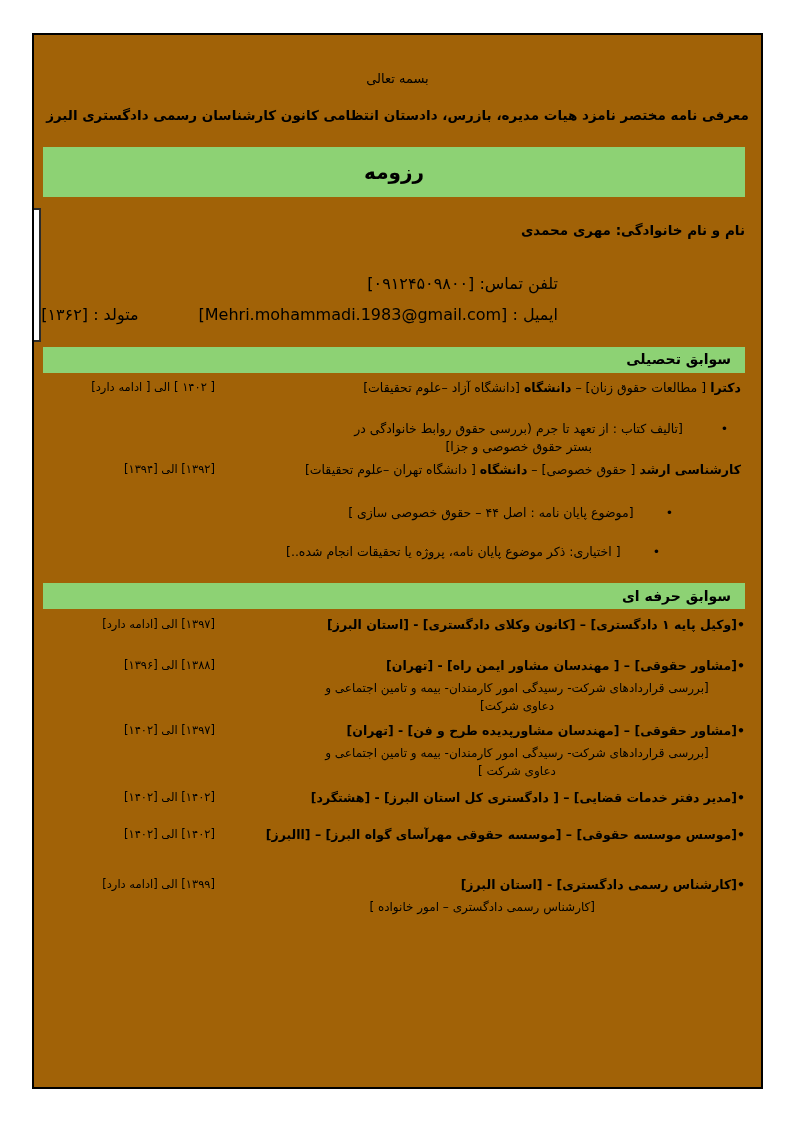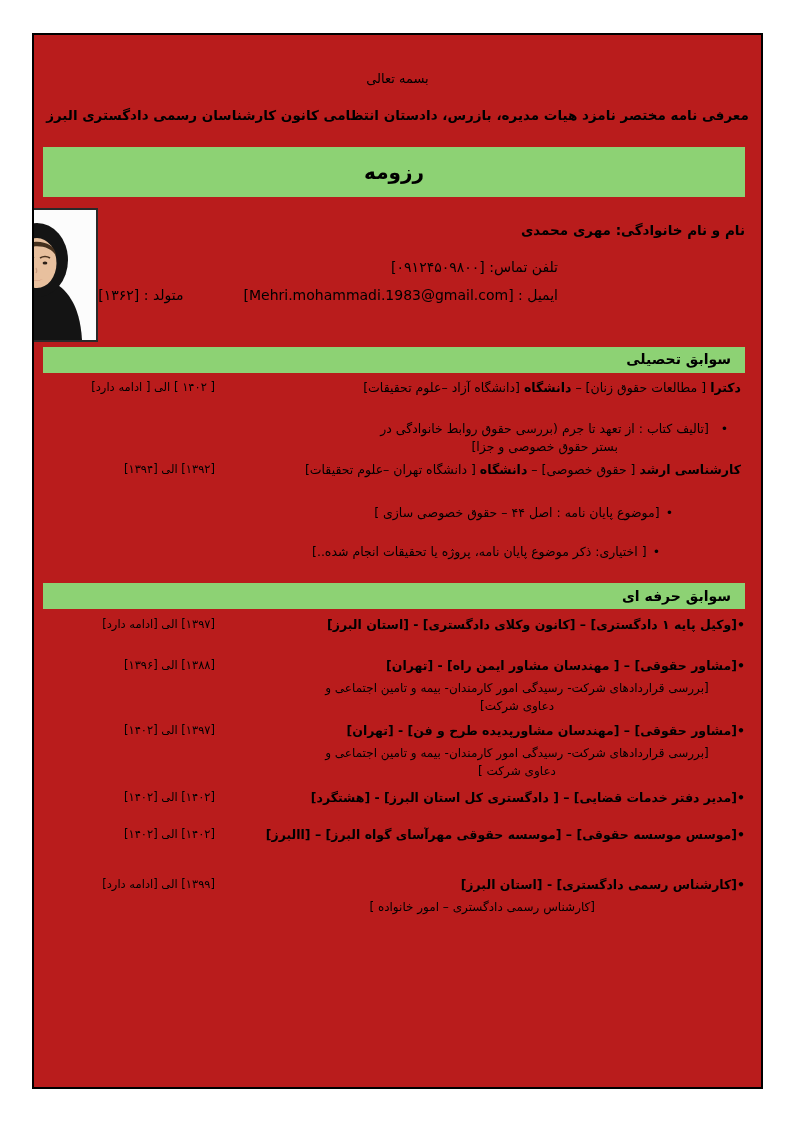--- a/index.html
+++ b/index.html
@@ -3,57 +3,57 @@
 <meta charset="utf-8">
 <style>
   html,body{margin:0;padding:0;}
   body{
     width:793px;height:1122px;position:relative;background:#ffffff;
     font-family:"DejaVu Sans", sans-serif;color:#000;line-height:1.5;
     -webkit-font-smoothing:antialiased;
   }
   .frame{
     position:absolute;left:32px;top:33px;width:731px;height:1056px;
-    border:2px solid #000;box-sizing:border-box;background:#b91c1c;overflow:hidden;
+    border:2px solid #000;box-sizing:border-box;background:#a16207;overflow:hidden;
   }
   .bismillah{margin-top:34px;text-align:center;font-size:13px;}
   .doc-title{
     margin-top:16px;text-align:center;font-weight:bold;font-size:13.5px;
     white-space:nowrap;letter-spacing:0;
   }
   .banner{background:#8DD274;}
   .banner-main{
     margin:22px 16px 0 9px;height:50px;display:flex;align-items:center;
     justify-content:center;font-weight:bold;font-size:20px;
   }
   .banner-sec{
     height:26px;display:flex;align-items:center;box-sizing:border-box;
     padding-right:14px;font-weight:bold;font-size:14px;margin:0 16px 0 9px;
   }
   .banner-sec.pro{margin-top:22px;}
   
   .personal{margin:10px 16px 0 0;height:140px;display:flex;align-items:flex-start;}
   .p-main{flex:1;padding-top:13px;text-align:right;}
   .p-name{font-weight:bold;font-size:13.5px;}
-  .contact{margin-top:17px;margin-left:0;margin-right:187px;text-align:right;font-size:14px;}
+  .contact{margin-top:32px;margin-left:0;margin-right:187px;text-align:right;font-size:16px;}
   .line2{margin-top:7px;display:flex;align-items:baseline;}
   .birth{margin-right:60px;white-space:nowrap;}
   .email{white-space:nowrap;}
   .photo-box{
     width:118px;height:130px;border:2px solid #2a2a2a;background:#fff;
     margin-left:21px;margin-top:1px;flex-shrink:0;
   }
   .photo-box svg{display:block;width:100%;height:100%;}
   
   .content{padding:0 16px 0 26px;}
   .row{display:flex;align-items:flex-start;}
   .row-text{flex:1;font-size:12.5px;padding-right:4px;}
   .row-date{width:155px;flex-shrink:0;font-size:11.5px;text-align:right;white-space:nowrap;}
   .ebullet{display:flex;align-items:flex-start;font-size:12.5px;}
-  .ebullet .btxt{margin-right:6px;max-width:340px;text-align:center;}
+  .ebullet .btxt{margin-right:32px;max-width:340px;text-align:center;}
   .e-row1{margin-top:6px;}
   .eb1{margin-top:22px;margin-right:17px;}
   .e-row2{margin-top:4px;}
   .eb2{margin-top:24px;margin-right:72px;}
   .e-row3{margin-top:25px;}
   .eb3{margin-top:20px;margin-right:85px;}
   
   .prow{display:flex;align-items:flex-start;}
   .pmain{flex:1;}
   .pline{font-weight:bold;font-size:12.5px;}

